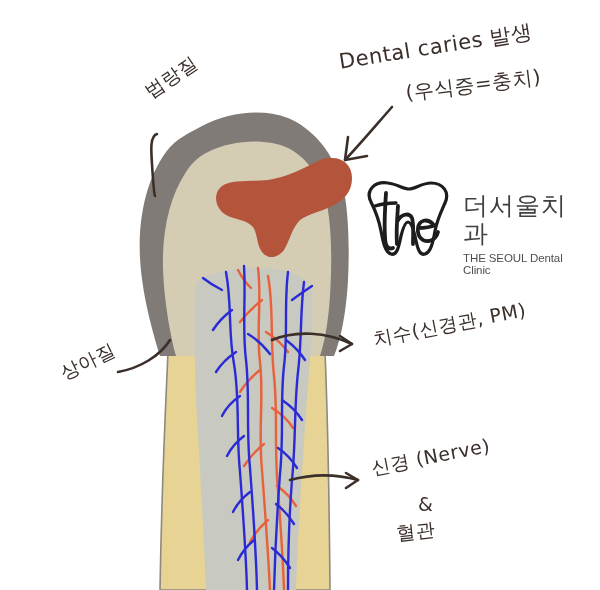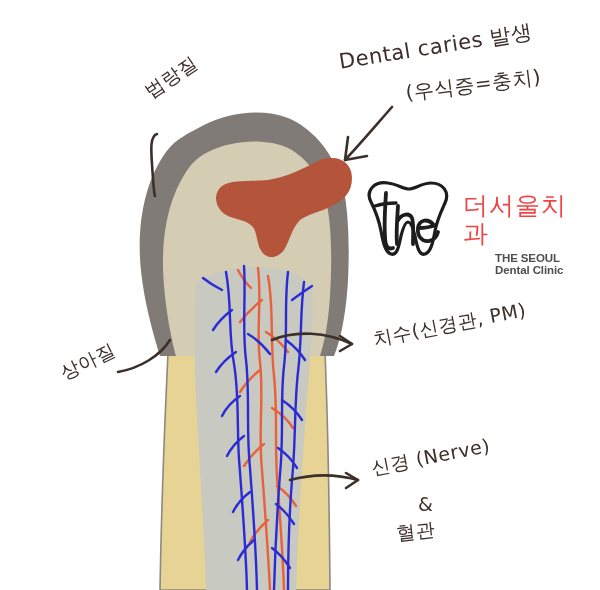--- a/index.html
+++ b/index.html
@@ -103,32 +103,31 @@
   }
   #logo-text {
     position: absolute;
     left: 108px;
     top: 16px;
     width: 124px;
   }
   #logo-ko {
     font-family: "DejaVu Sans", sans-serif;
     font-size: 25px;
-    color: #ef4444;
+    color: #404040;
     letter-spacing: 1px;
     line-height: 1.1;
   }
   #logo-en {
     font-family: "Liberation Sans", sans-serif;
     font-size: 11.5px;
-    font-weight: bold;
+    font-weight: normal;
     color: #4e4e4e;
     letter-spacing: -0.1px;
     margin-top: 5px;
-    margin-left: 32px;
   }
 </style>
 </head>
 <body>
 
 <div id="canvas">
 
   <svg id="figure" viewBox="0 0 600 590">
 
     <path d="M168 352 C166 400 162 470 160 590 L330 590 C329 470 327 400 325 352 Z" fill="#e7d495" stroke="#8d8880" stroke-width="1.6"></path>

